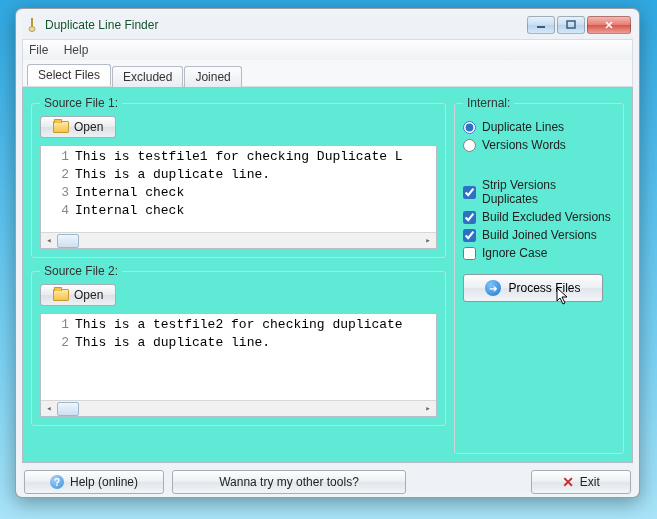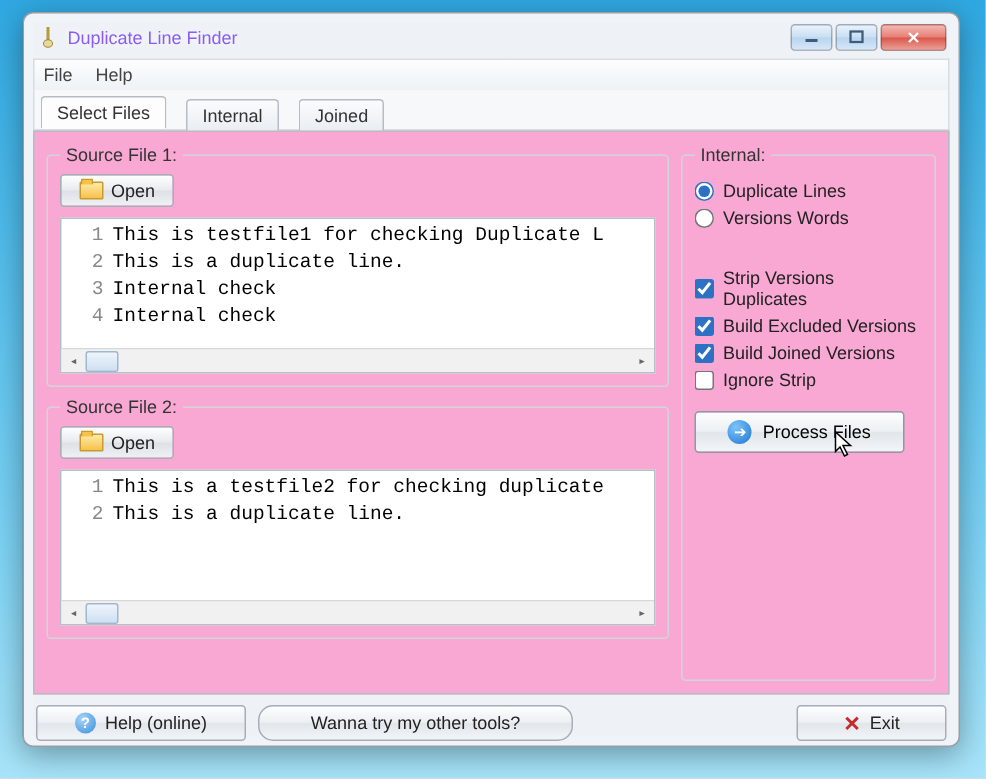--- a/index.html
+++ b/index.html
@@ -21,21 +21,21 @@
     border: 1px solid rgba(0,0,0,0.35);
     border-radius: 7px;
     box-shadow: 0 5px 20px rgba(0,0,0,0.35), inset 0 0 0 6px rgba(255,255,255,0.12);
     padding: 6px;
   }
   .titlebar {
     height: 24px;
     display: flex;
     align-items: center;
     padding: 0 2px 4px 2px;
-    color: #8b5cf6;
+    color: #14532d;
   }
   .titlebar .icon {
     width: 16px; height: 16px;
     margin-right: 5px;
     display: inline-flex;
     align-items: center; justify-content: center;
   }
   .title-text { font-size: 12px; text-shadow: 0 0 6px #fff; }
   .winbtns { margin-left: auto; display: flex; gap: 2px; }
   .winbtn {
@@ -60,21 +60,21 @@
     color: #444;
   }
   .menubar span { margin-right: 12px; cursor: default; margin-top: 10px; }
   .tabbar {
     display: flex;
     align-items: flex-end;
     background: #f6f8fa;
     border: 1px solid #d8dde3;
     border-top: none;
     padding: 4px 4px 0 4px;
-    gap: 12px;
+    gap: 0;
   }
   .tab {
     padding: 3px 10px;
     border: 1px solid #b5bcc5;
     border-bottom: none;
     background: linear-gradient(#fbfcfd,#e9edf2);
     border-radius: 3px 3px 0 0;
     margin-right: 1px;
     position: relative;
     top: 1px;
@@ -82,21 +82,21 @@
     cursor: default;
   }
   .tab.active {
     background: #fdfdfe;
     border-bottom: 1px solid #fdfdfe;
     top: 0;
     z-index: 2;
   }
   .content {
     border: 1px solid #b5bcc5;
-    background: #f9a8d4;
+    background: #5eead4;
     padding: 8px;
     height: 376px;
     display: flex;
     gap: 8px;
   }
   .left-col { flex: 1; display: flex; flex-direction: column; }
   .right-col { width: 170px; }
   fieldset {
     border: 1px solid #d0d5da;
     border-radius: 3px;
@@ -258,21 +258,21 @@
     </div>
   </div>
 
   <div class="menubar">
     <span>File</span>
     <span>Help</span>
   </div>
 
   <div class="tabbar">
     <div class="tab active">Select Files</div>
-    <div class="tab">Internal</div>
+    <div class="tab">Excluded</div>
     <div class="tab">Joined</div>
   </div>
 
   <div class="content">
     <div class="left-col">
 
       <fieldset>
         <legend>Source File 1:</legend>
         <div class="open-btn">
           <span class="folder-icon"></span>
@@ -340,40 +340,40 @@
         <label class="check-row">
           <input type="checkbox" checked="" style="">
           <span>Build Excluded Versions</span>
         </label>
         <label class="check-row">
           <input type="checkbox" checked="" style="">
           <span>Build Joined Versions</span>
         </label>
         <label class="check-row">
           <input type="checkbox" style="">
-          <span>Ignore Strip</span>
+          <span>Ignore Case</span>
         </label>
 
         <div class="process-btn">
           <span class="circle-arrow">➔</span>
           <span>Process Files</span>
           <svg class="cursor" style="left:92px;top:12px;" viewBox="0 0 16 20">
             <path d="M1 1 L1 14 L4 11 L7 17 L9 16 L6 10 L11 10 Z" fill="#fff" stroke="#000" stroke-width="1"></path>
           </svg>
         </div>
       </fieldset>
     </div>
   </div>
 
   <div class="bottom-bar">
     <div class="bbtn" style="width:140px;">
       <span class="help-q">?</span>
       <span>Help (online)</span>
     </div>
-    <div class="bbtn" style="width:210px;border-radius:10px;">
+    <div class="bbtn" style="width:234px;">
       <span>Wanna try my other tools?</span>
     </div>
     <div class="spacer"></div>
     <div class="bbtn" style="width:100px;">
       <span class="red-x">✕</span>
       <span>Exit</span>
     </div>
   </div>
 
 </div>

